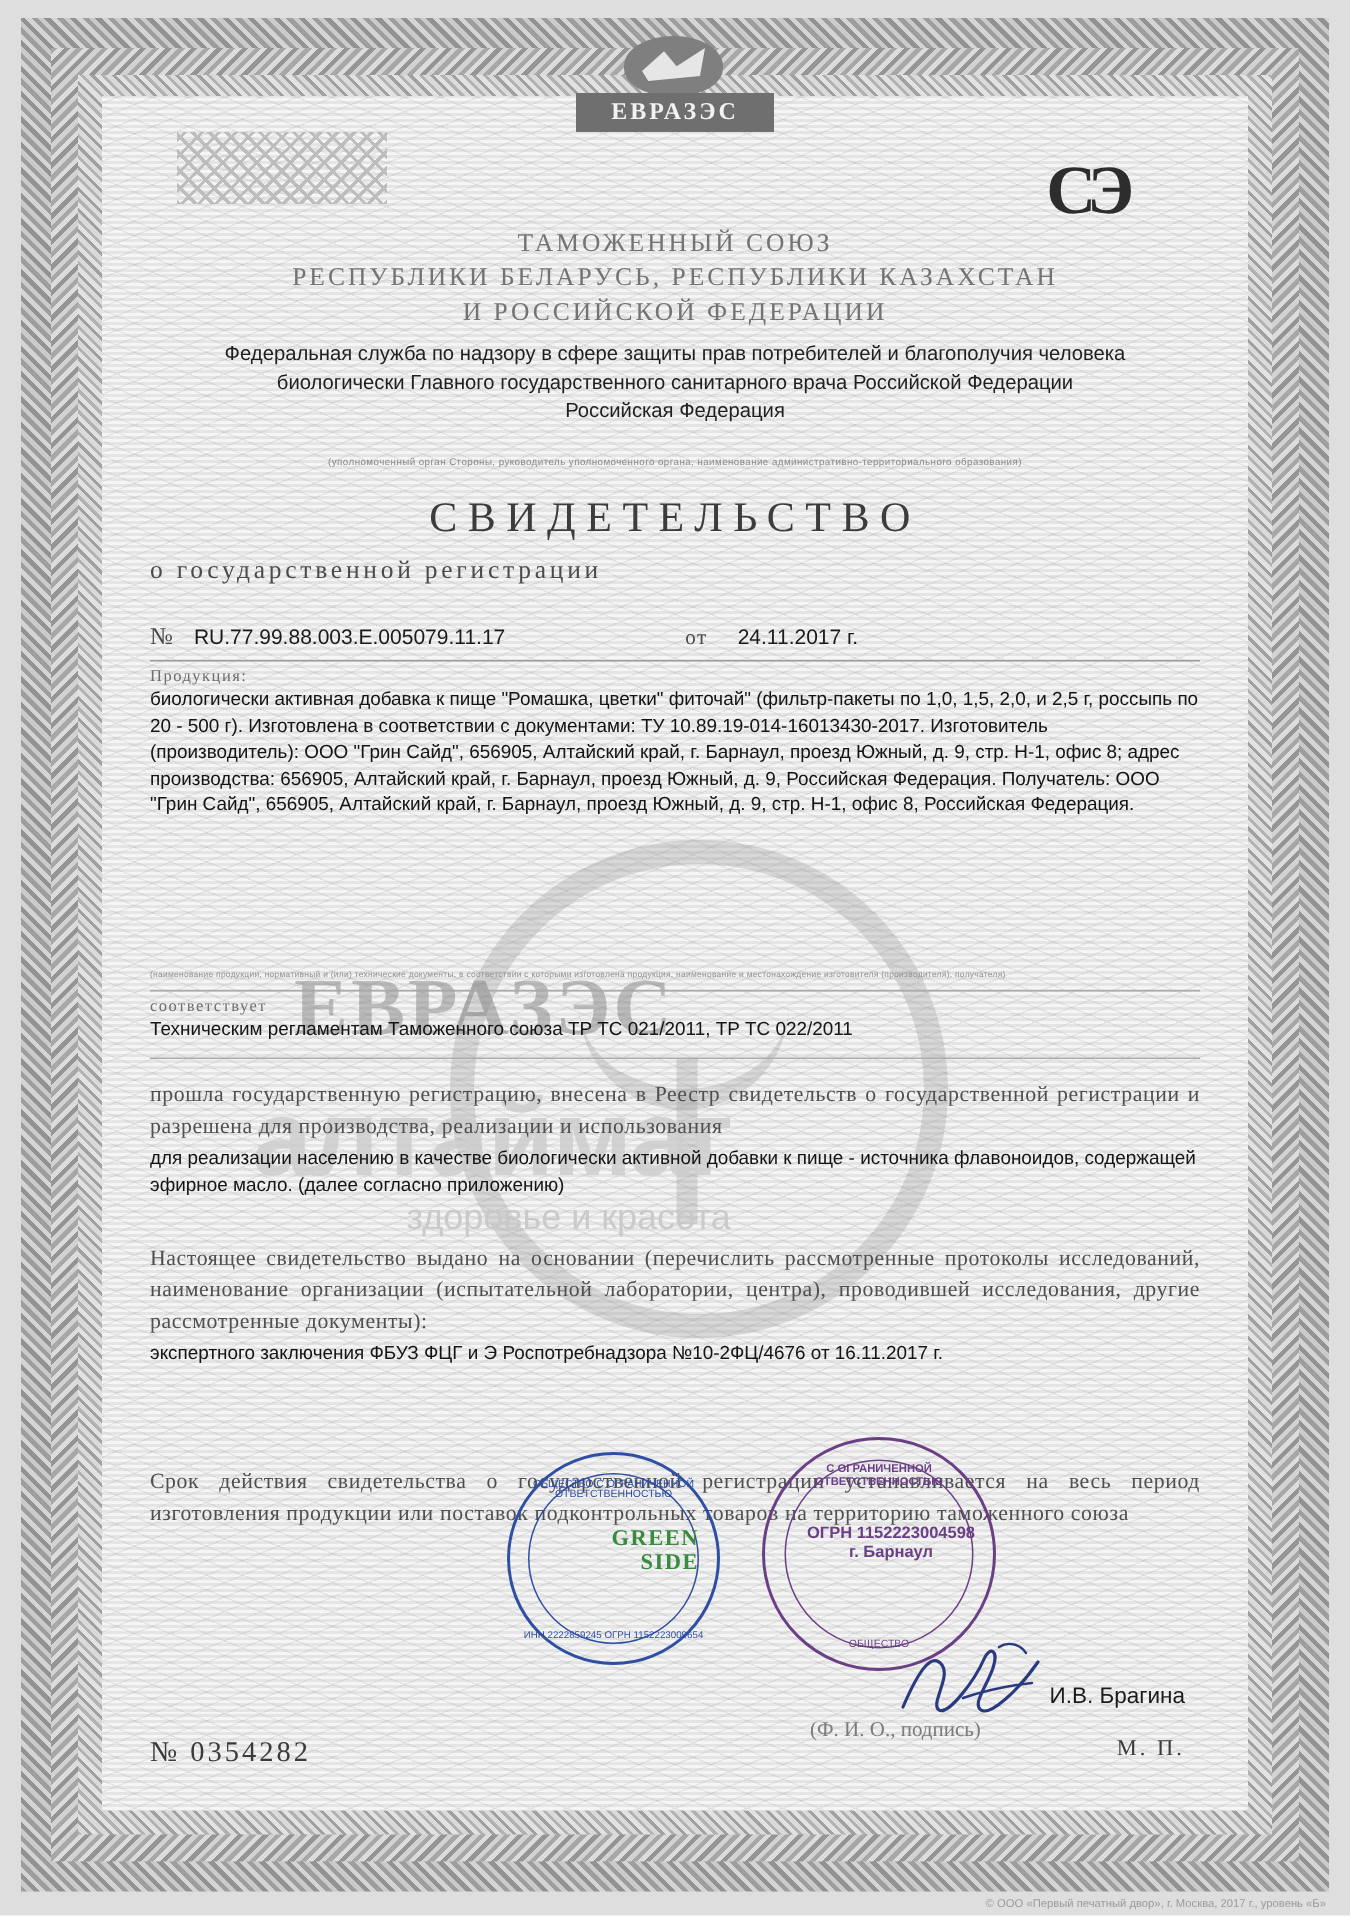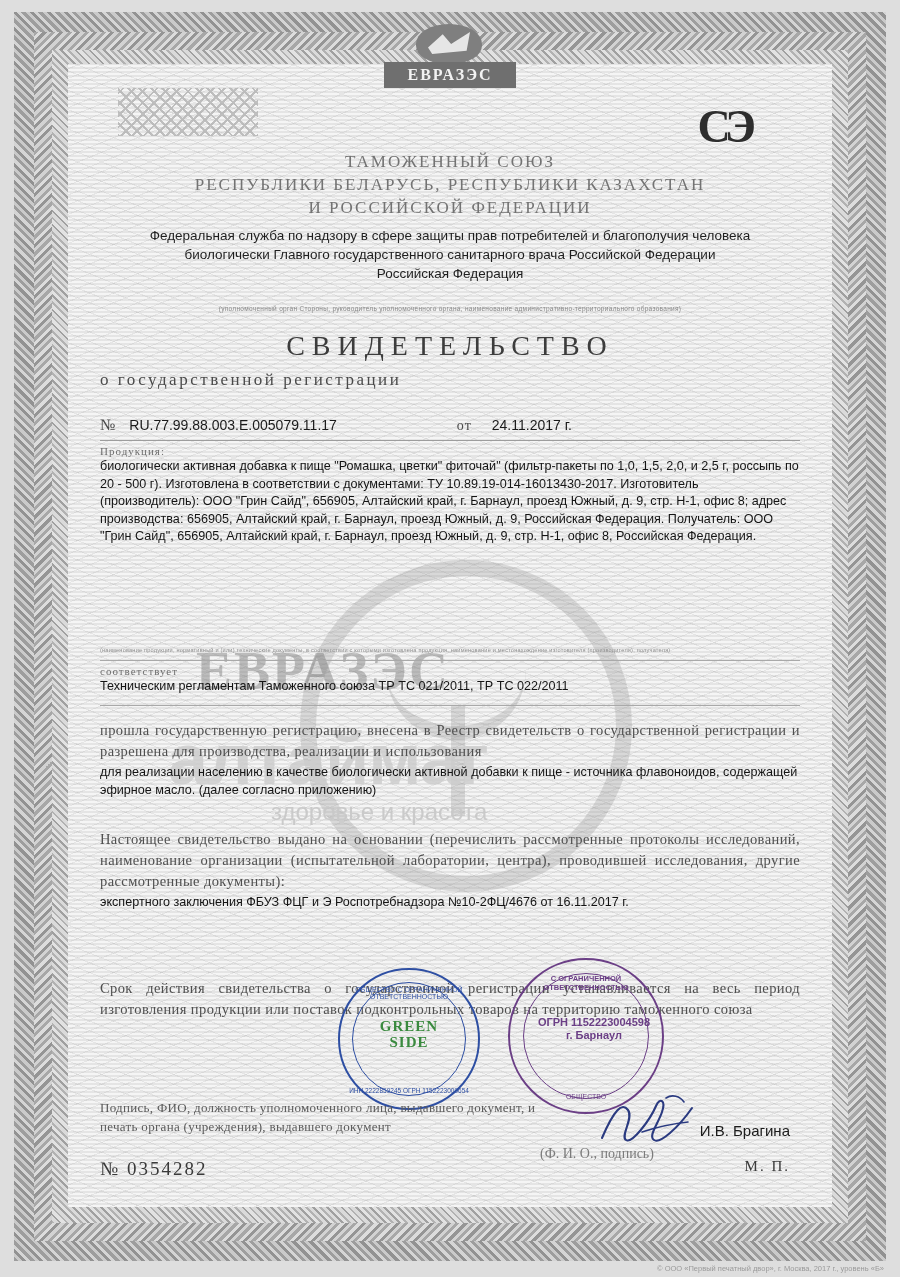--- a/index.html
+++ b/index.html
@@ -306,22 +306,22 @@
   .stamp-blue::before {
     content: "";
     position: absolute;
     left: 12px; top: 12px;
     right: 12px; bottom: 12px;
     border: 1.5px solid #2e4fa3;
     border-radius: 50%;
   }
   .stamp-blue .center {
     position: absolute;
-    left: 0; right: 0; top: 48px;
-    text-align: center;
+    left: 0; right: 12px; top: 48px;
+    text-align: right;
     font-family: "Liberation Serif", serif;
     font-weight: bold;
     font-size: 15px;
     line-height: 16px;
     color: #3a8a3f;
     letter-spacing: 1px;
   }
   .stamp-blue .t-top {
     position: absolute; left: 0; right: 0; top: 16px;
     text-align: center; font-size: 7px;
@@ -506,21 +506,20 @@
     <div class="t-bottom">ОБЩЕСТВО</div>
   </div>
 
   <svg class="signature" viewBox="0 0 110 60">
     <path d="M6,46 C18,18 26,10 32,18 C38,26 24,44 30,48 C36,52 54,28 60,14 C64,5 70,8 66,20 C62,32 52,44 58,48 C64,52 82,36 96,16" fill="none" stroke="#2a3a80" stroke-width="2.1" stroke-linecap="round"></path>
     <path d="M46,40 C58,36 74,32 92,30" fill="none" stroke="#2a3a80" stroke-width="1.6" stroke-linecap="round"></path>
     <path d="M70,6 C76,2 84,4 88,10" fill="none" stroke="#2a3a80" stroke-width="1.6" stroke-linecap="round"></path>
   </svg>
 
   <div class="footer-block">
-    <div class="footer-note">Подпись, ФИО, должность уполномоченного лица, выдавшего документ, и печать органа (учреждения), выдавшего документ</div>
     <div class="footer-name">И.В. Брагина</div>
     <div class="footer-fio">(Ф. И. О., подпись)</div>
   </div>
 
   <div class="blank-num">№ 0354282</div>
   <div class="mp">М. П.</div>
 
   <div class="printer-credit">© ООО «Первый печатный двор», г. Москва, 2017 г., уровень «Б»</div>
 </div>
 

